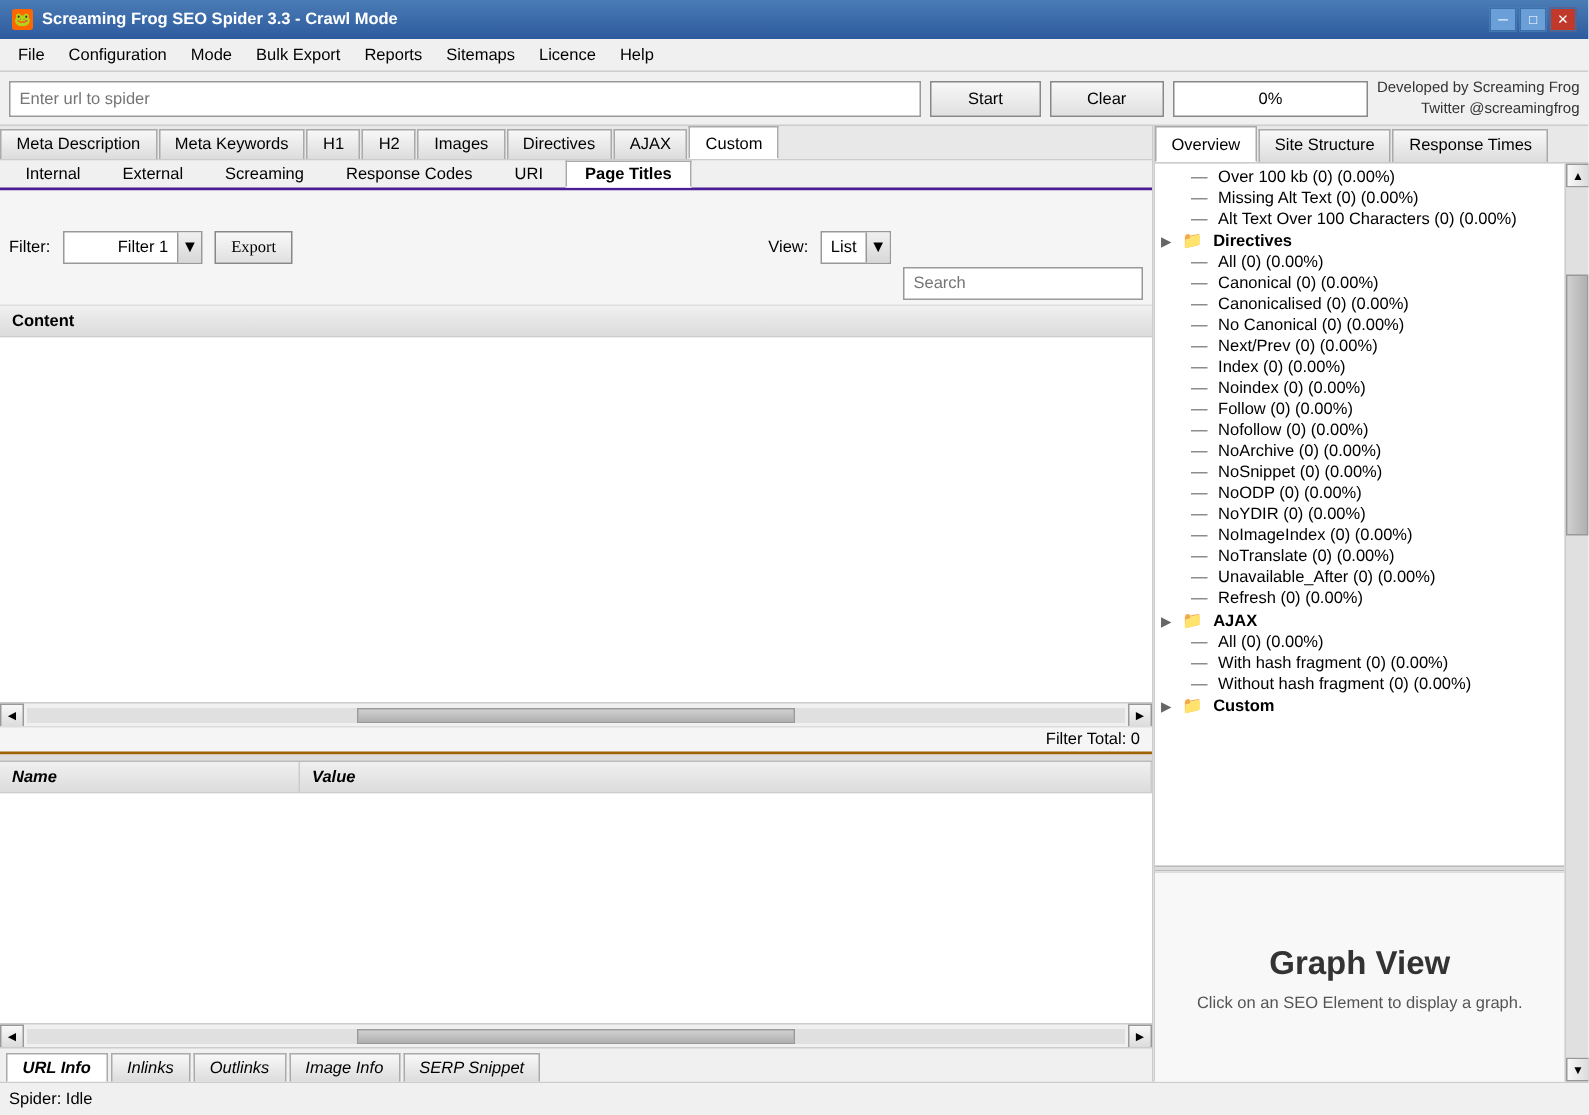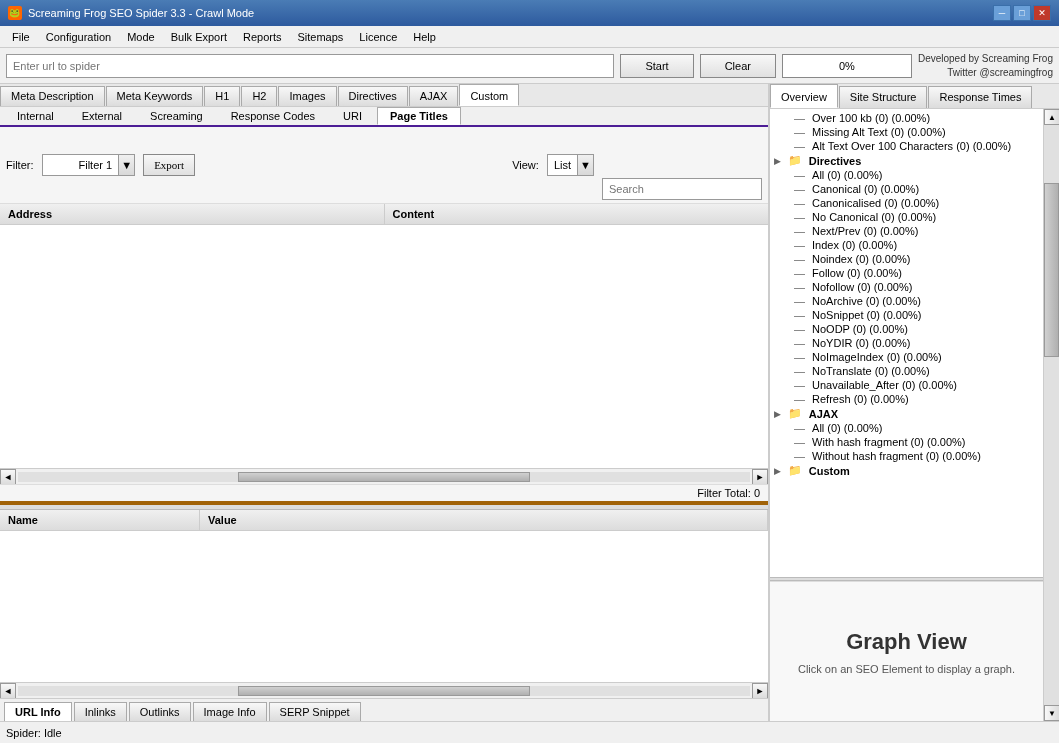--- a/index.html
+++ b/index.html
@@ -10,21 +10,21 @@
       background: linear-gradient(to bottom, #4a7cb5, #2d5a9e);
       color: white;
       padding: 4px 8px;
       display: flex;
       align-items: center;
       justify-content: space-between;
       height: 26px;
     }
     .title-bar-left { display: flex; align-items: center; gap: 6px; }
     .title-bar-icon { width: 14px; height: 14px; background: #ff6600; border-radius: 2px; display: flex; align-items: center; justify-content: center; font-size: 9px; }
-    .title-bar-title { font-size: 11px; font-weight: normal; }
+    .title-bar-title { font-size: 11px; font-weight: bold; }
     .title-bar-controls { display: flex; gap: 2px; }
     .title-bar-btn { width: 18px; height: 16px; background: #6a9fd8; border: 1px solid #3a6faa; color: white; font-size: 9px; cursor: pointer; display: flex; align-items: center; justify-content: center; }
     .title-bar-btn.close { background: #c0392b; }
 
     
     .menu-bar {
       background: #f0f0f0;
       border-bottom: 1px solid #ccc;
       display: flex;
       padding: 2px 4px;
@@ -253,21 +253,22 @@
       font-size: 11px;
       background: #f5f5f5;
       border-top: 1px solid #ddd;
     }
 
     
     .bottom-panel {
       height: 220px;
       display: flex;
       flex-direction: column;
-      border-top: 4px solid #a16207;
+      border-top: 2px solid #a16207;
+      font-style: italic;
     }
     .bottom-resize-handle {
       height: 5px;
       background: #ddd;
       cursor: ns-resize;
       border-bottom: 1px solid #bbb;
     }
     .bottom-table-header {
       display: flex;
       background: linear-gradient(to bottom, #f0f0f0, #dcdcdc);
@@ -512,21 +513,20 @@
       <button class="export-btn">Export</button>
       <span class="view-label">View:</span>
       <div class="view-select">
         <span class="view-select-text">List</span>
         <div class="view-select-arrow">▼</div>
       </div>
       <input class="search-input" type="text" placeholder="Search" style="">
     </div>
 
     <div class="table-header">
-      <div class="table-header-cell">Address</div>
       <div class="table-header-cell">Content</div>
     </div>
 
     <div class="table-body"></div>
 
     <div class="h-scrollbar">
       <div class="h-scrollbar-left">◄</div>
       <div class="h-scrollbar-track">
         <div class="h-scrollbar-thumb"></div>
       </div>

